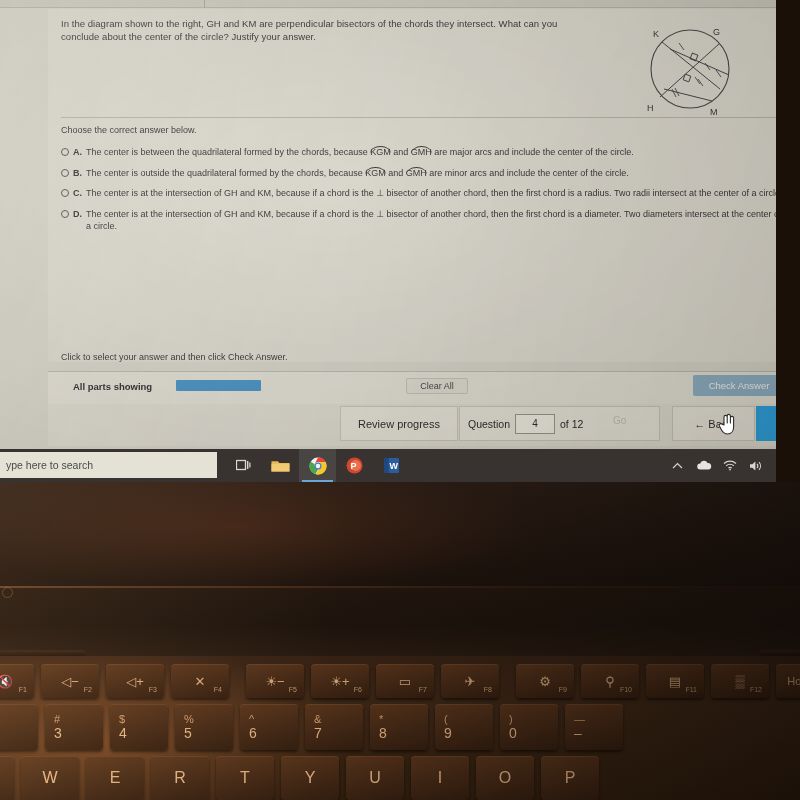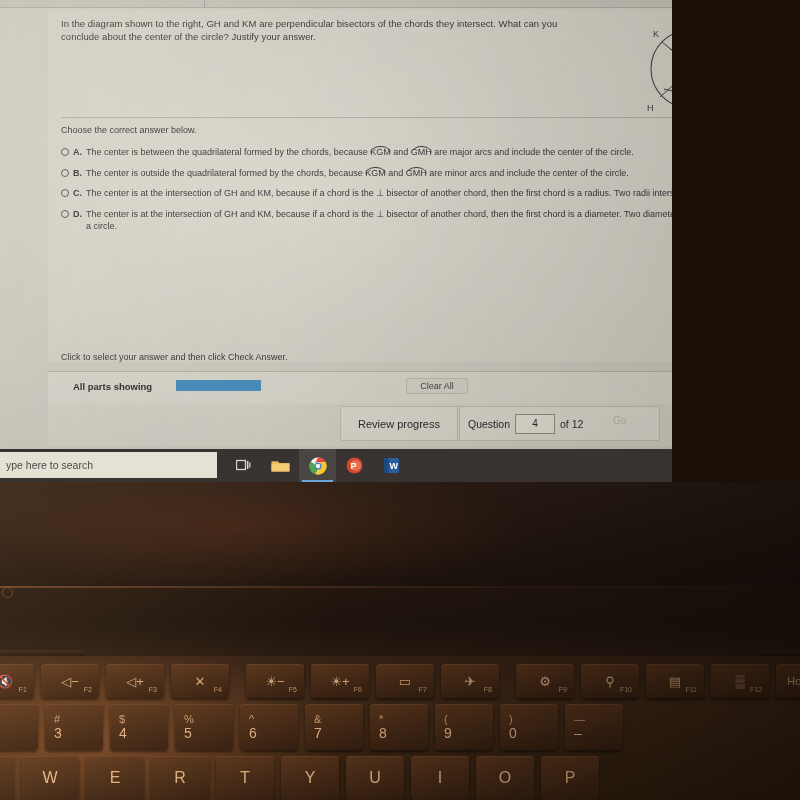--- a/index.html
+++ b/index.html
@@ -9,21 +9,21 @@
     overflow: hidden;
     font-family: "Liberation Sans", sans-serif;
     background: #1a1008;
     position: relative;
   }
 
   
   #screen {
     position: absolute;
     left: 0; top: 0;
-    width: 672px; height: 482px;
+    width: 776px; height: 482px;
     background: #d8d6cc;
     overflow: hidden;
     text-decoration: underline;
   }
 
   
   #screen::after {
     content: "";
     position: absolute; inset: 0;
     pointer-events: none;

